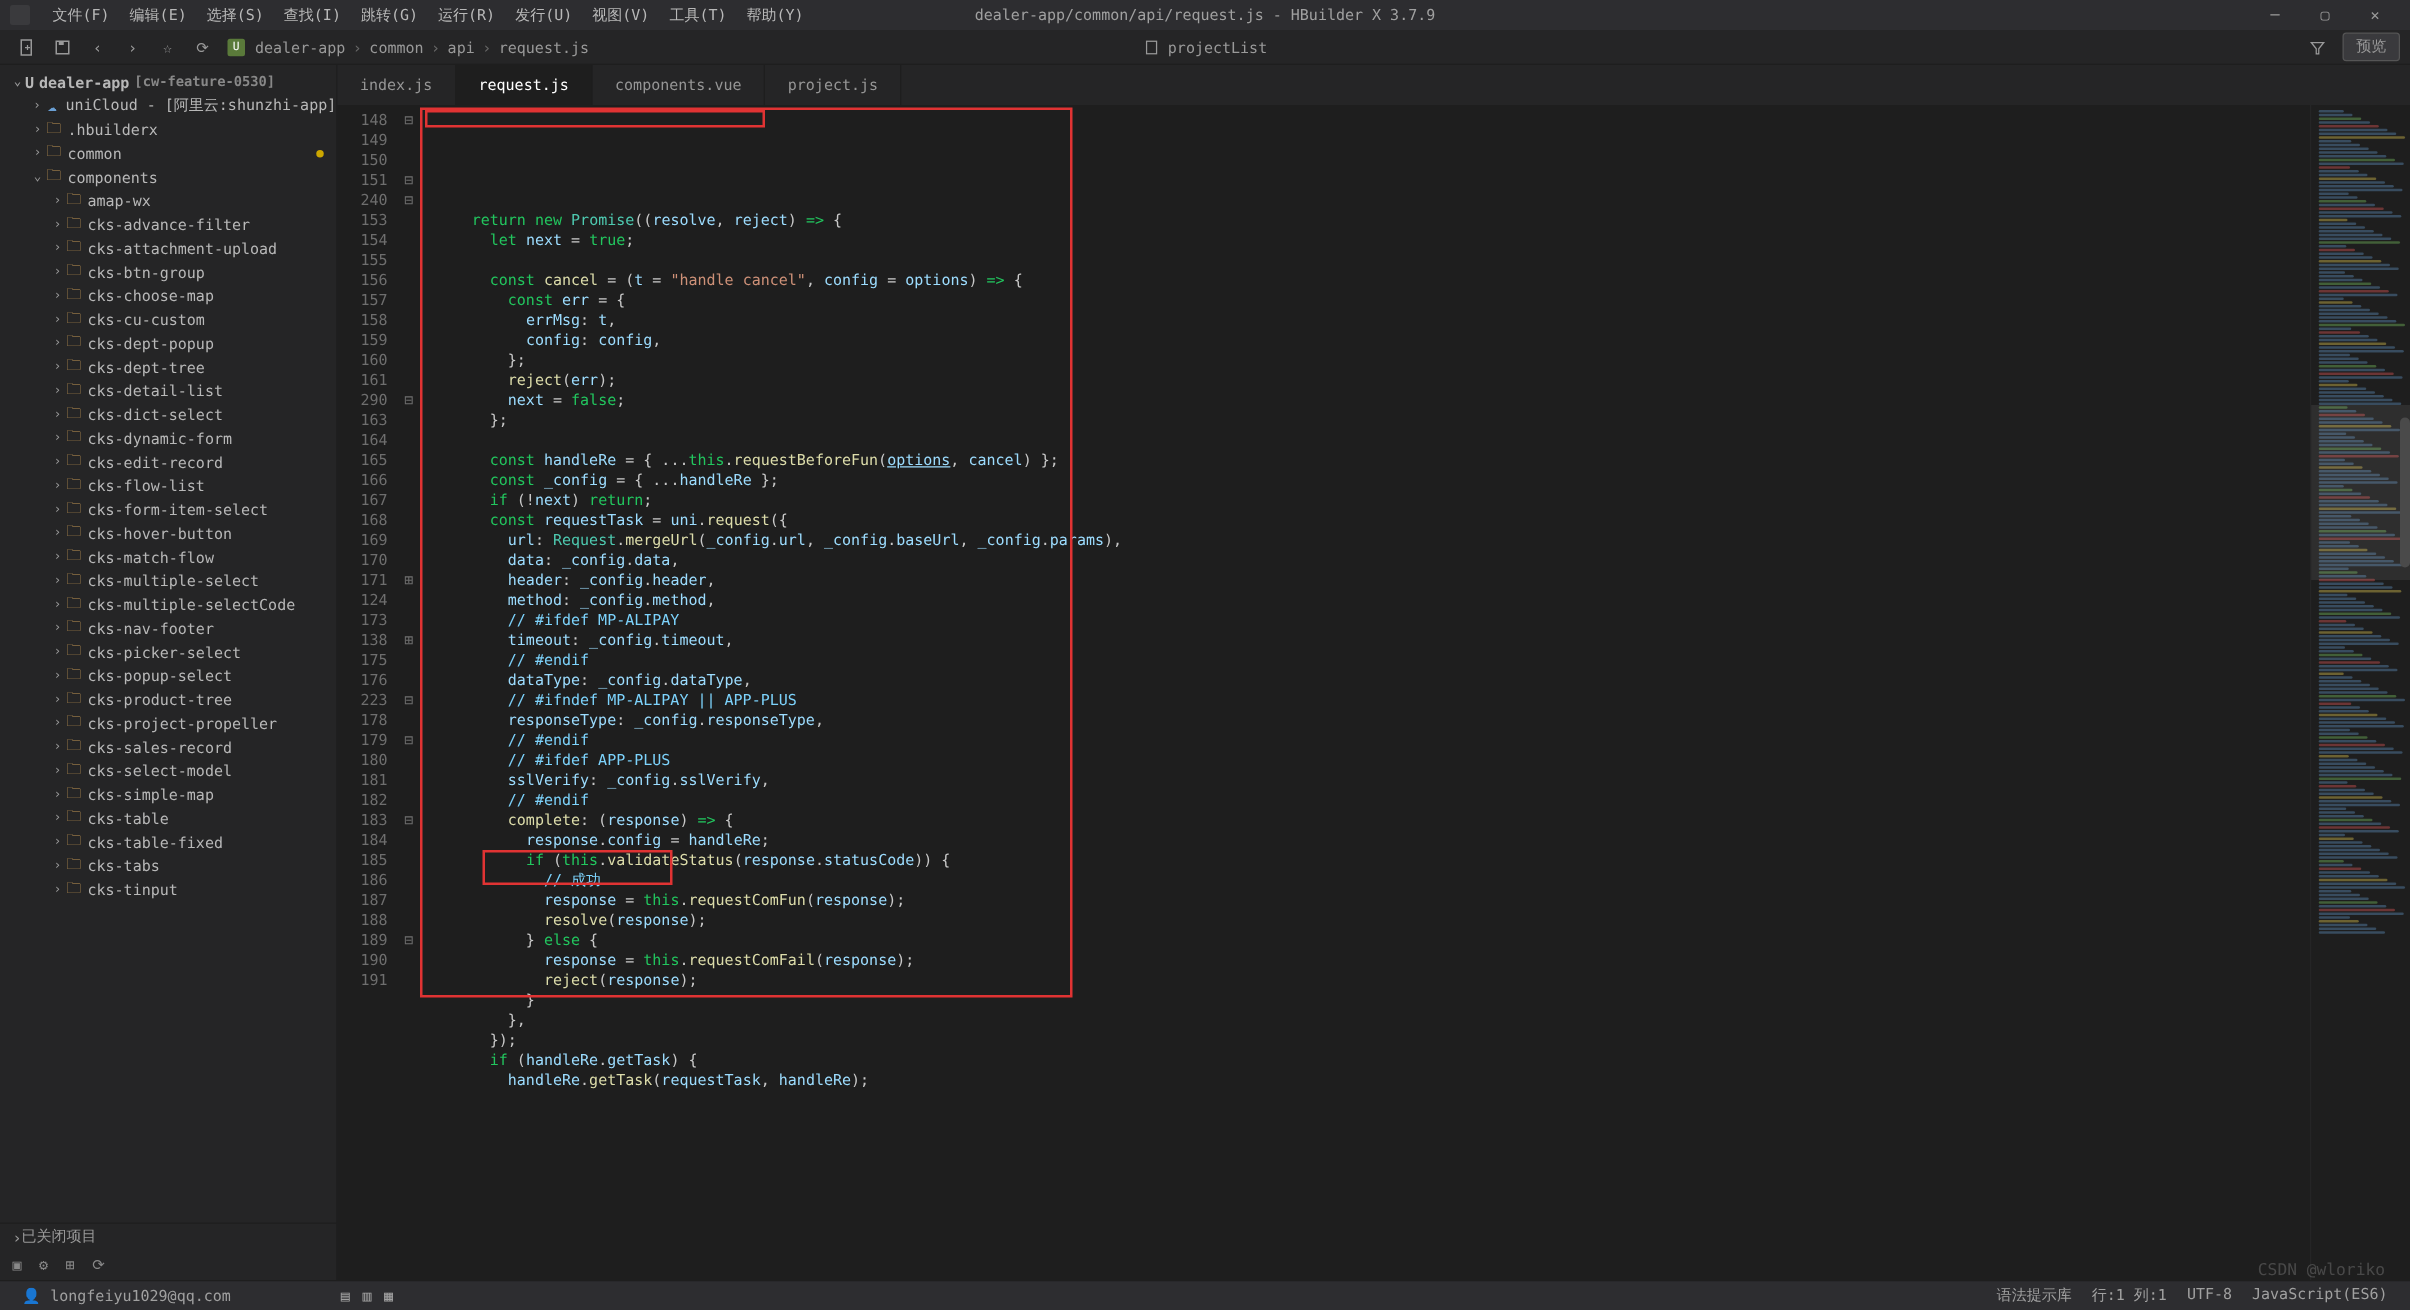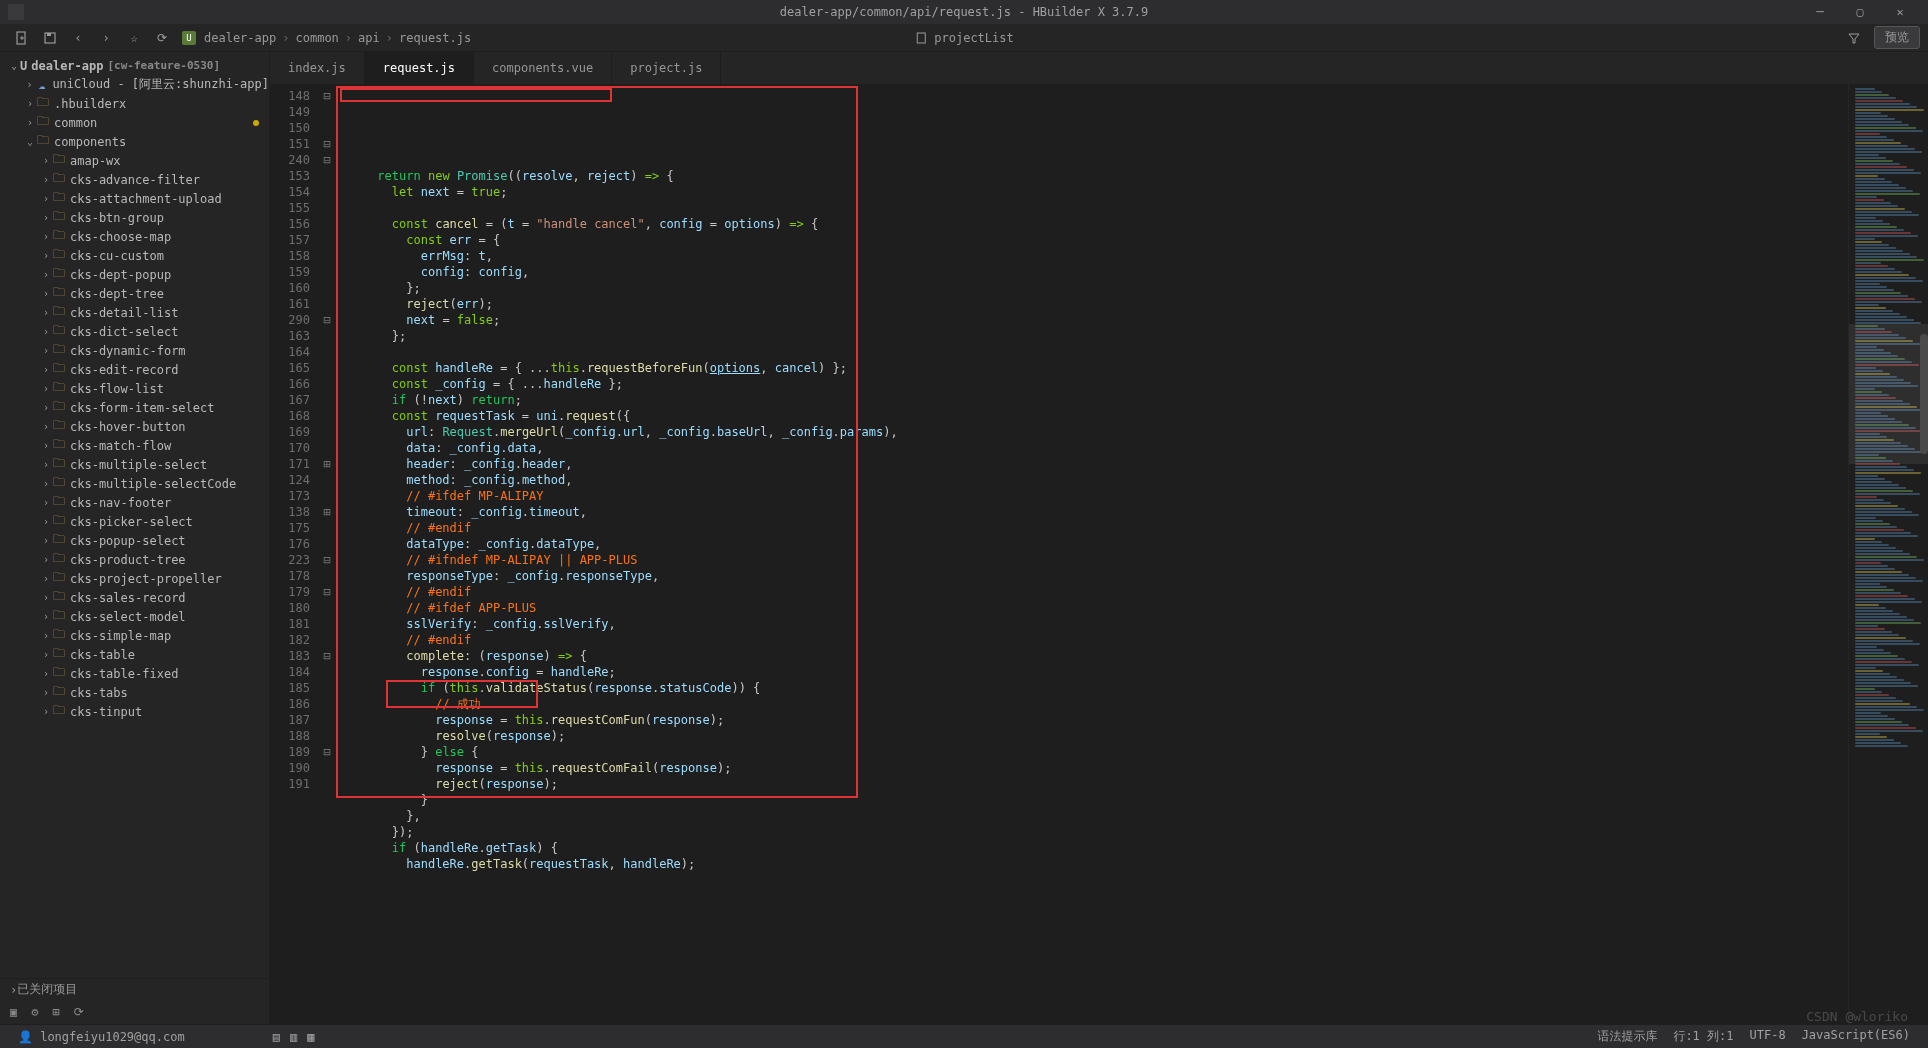--- a/index.html
+++ b/index.html
@@ -50,24 +50,24 @@
 .tab.active { background: #1e1e1e; color: #fff; }
 .code-container { flex: 1; display: flex; overflow: hidden; position: relative; }
 .gutter { width: 50px; background: #1e1e1e; color: #6e6e6e; text-align: right; padding-right: 10px; font-family: Consolas, monospace; line-height: 16px; font-size: 11px; padding-top: 4px; }
 .fold-gutter { width: 14px; background: #1e1e1e; color: #6e6e6e; font-family: Consolas, monospace; line-height: 16px; font-size: 8px; padding-top: 4px; }
 .fold-gutter div { height: 16px; text-align: center; }
 .code { flex: 1; background: #1e1e1e; font-family: Consolas, monospace; line-height: 16px; font-size: 12px; padding-top: 4px; white-space: pre; color: #c8c8c8; position: relative; }
 .code .ln { height: 16px; }
 
 
 .kw { color: #22c55e; }
-.kw2 { color: #84cc16; }
+.kw2 { color: #22c55e; }
 .str { color: #ce9178; }
 .fn { color: #dcdcaa; }
-.cm { color: #f97316; }
+.cm { color: #7dd3fc; }
 .prm { color: #9cdcfe; }
 .prop { color: #9cdcfe; }
 .def { color: #4ec9b0; }
 .underline { text-decoration: underline; }
 
 
 .redbox-big { position: absolute; border: 2px solid #e03333; pointer-events: none; }
 .redbox-sm { position: absolute; border: 2px solid #e03333; pointer-events: none; }
 
 
@@ -86,20 +86,32 @@
 .statusbar .right { margin-left: auto; display: flex; }
 .watermark { position: absolute; right: 20px; bottom: 24px; color: rgba(200,200,200,0.25); font-size: 13px; pointer-events: none; }
 
 svg { display: block; }
 </style>
 </head>
 <body>
 
 <div class="menubar">
   <div class="logo"></div>
+  <div id="menu-items" style="display: flex;">
+      <div class="item">文件(F)</div>
+      <div class="item">编辑(E)</div>
+      <div class="item">选择(S)</div>
+      <div class="item">查找(I)</div>
+      <div class="item">跳转(G)</div>
+      <div class="item">运行(R)</div>
+      <div class="item">发行(U)</div>
+      <div class="item">视图(V)</div>
+      <div class="item">工具(T)</div>
+      <div class="item">帮助(Y)</div>
+    </div>
   <div class="title">dealer-app/common/api/request.js - HBuilder X 3.7.9</div>
   <div class="wincontrols">
     <div class="winbtn">─</div>
     <div class="winbtn">▢</div>
     <div class="winbtn">✕</div>
   </div>
 </div>
 
 <div class="toolbar">
   <div class="tbtn">

